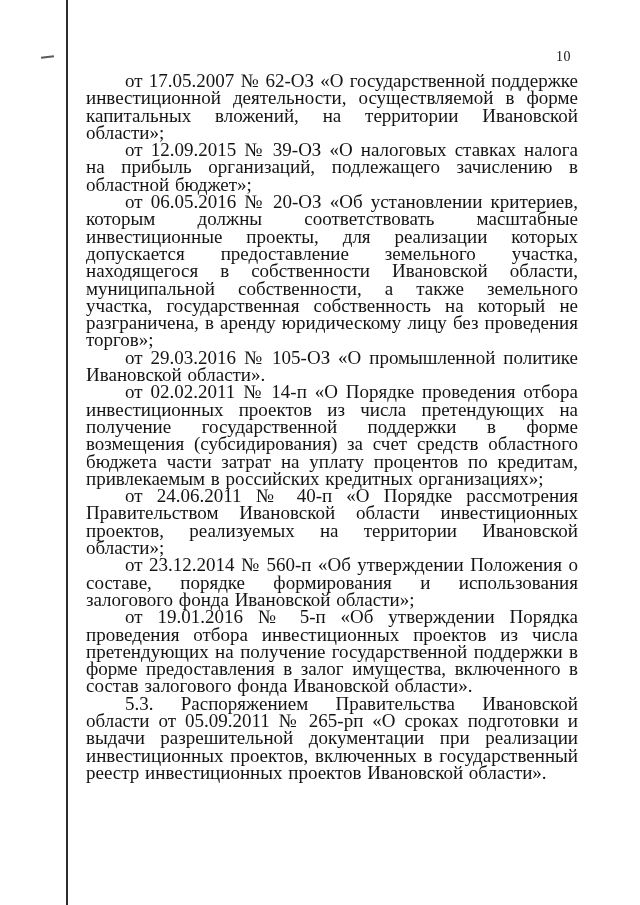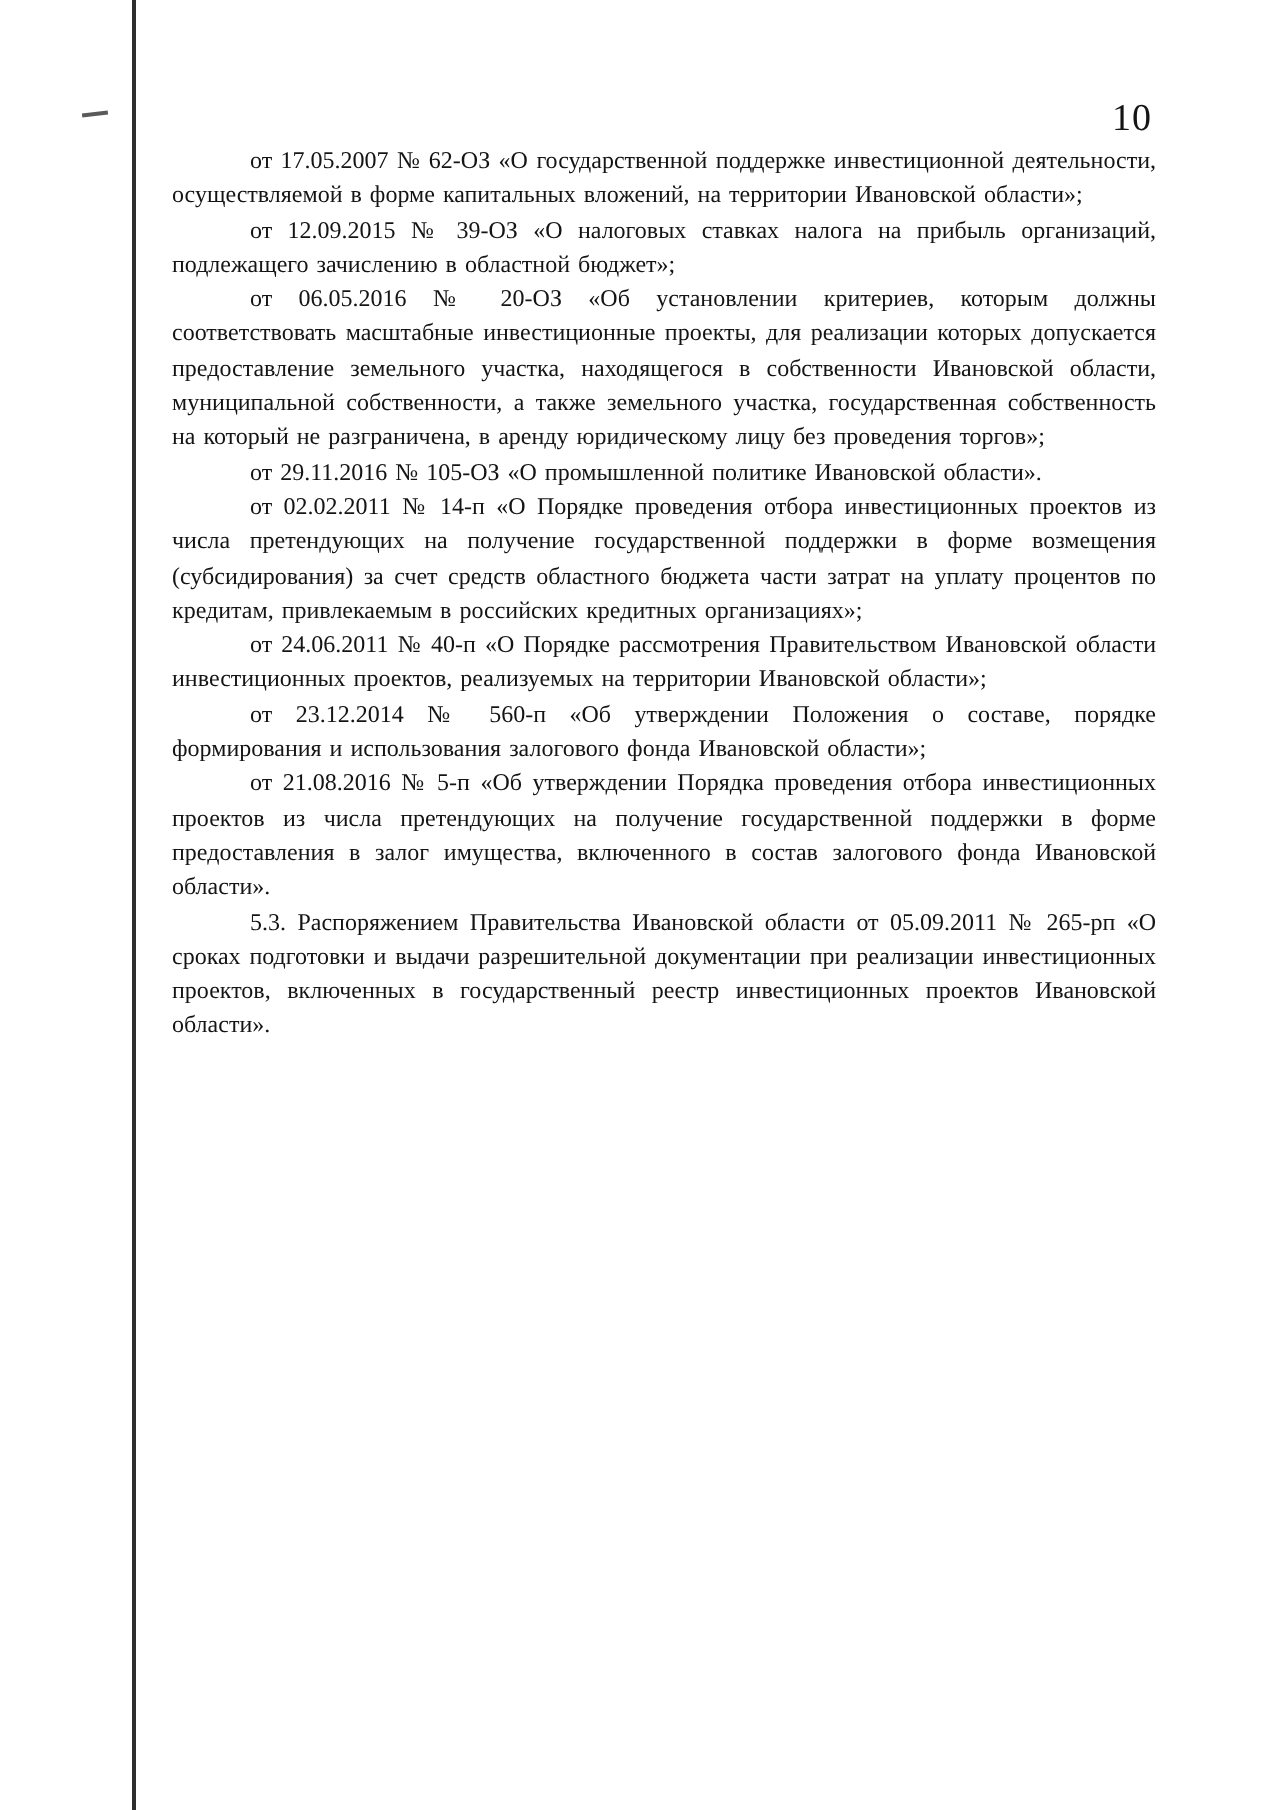--- a/index.html
+++ b/index.html
@@ -33,49 +33,49 @@
     top: 56px;
     width: 13px;
     height: 2px;
     background: #5a5a5a;
     transform: rotate(-7deg);
   }
   .page-number {
     position: absolute;
     top: 49px;
     left: 556px;
-    font-size: 19px;
+    font-size: 14px;
     letter-spacing: 0.5px;
   }
   .text-block {
     position: absolute;
     left: 86px;
     top: 72px;
     width: 492px;
-    font-size: 12px;
+    font-size: 19px;
     line-height: 17.3px;
     text-align: justify;
     text-justify: inter-word;
   }
   .text-block p {
     text-indent: 39px;
     word-spacing: 1px;
   }
 </style>
 </head>
 <body>
 
 <div class="page">
   <div class="artifact-vline"></div>
   <div class="artifact-tick"></div>
   <div class="page-number">10</div>
   <div class="text-block">
     <p>от 17.05.2007 № 62-ОЗ «О государственной поддержке инвестиционной деятельности, осуществляемой в форме капитальных вложений, на территории Ивановской области»;</p>
     <p>от 12.09.2015 № 39-ОЗ «О налоговых ставках налога на прибыль организаций, подлежащего зачислению в областной бюджет»;</p>
     <p>от 06.05.2016 № 20-ОЗ «Об установлении критериев, которым должны соответствовать масштабные инвестиционные проекты, для реализации которых допускается предоставление земельного участка, находящегося в собственности Ивановской области, муниципальной собственности, а также земельного участка, государственная собственность на который не разграничена, в аренду юридическому лицу без проведения торгов»;</p>
-    <p>от 29.11.2016 № 105-ОЗ «О промышленной политике Ивановской области».</p>
+    <p>от 29.03.2016 № 105-ОЗ «О промышленной политике Ивановской области».</p>
     <p>от 02.02.2011 № 14-п «О Порядке проведения отбора инвестиционных проектов из числа претендующих на получение государственной поддержки в форме возмещения (субсидирования) за счет средств областного бюджета части затрат на уплату процентов по кредитам, привлекаемым в российских кредитных организациях»;</p>
     <p>от 24.06.2011 № 40-п «О Порядке рассмотрения Правительством Ивановской области инвестиционных проектов, реализуемых на территории Ивановской области»;</p>
     <p>от 23.12.2014 № 560-п «Об утверждении Положения о составе, порядке формирования и использования залогового фонда Ивановской области»;</p>
-    <p>от 21.08.2016 № 5-п «Об утверждении Порядка проведения отбора инвестиционных проектов из числа претендующих на получение государственной поддержки в форме предоставления в залог имущества, включенного в состав залогового фонда Ивановской области».</p>
+    <p>от 19.01.2016 № 5-п «Об утверждении Порядка проведения отбора инвестиционных проектов из числа претендующих на получение государственной поддержки в форме предоставления в залог имущества, включенного в состав залогового фонда Ивановской области».</p>
     <p>5.3. Распоряжением Правительства Ивановской области от 05.09.2011 № 265-рп «О сроках подготовки и выдачи разрешительной документации при реализации инвестиционных проектов, включенных в государственный реестр инвестиционных проектов Ивановской области».</p>
   </div>
 </div>
 
 </body></html>

